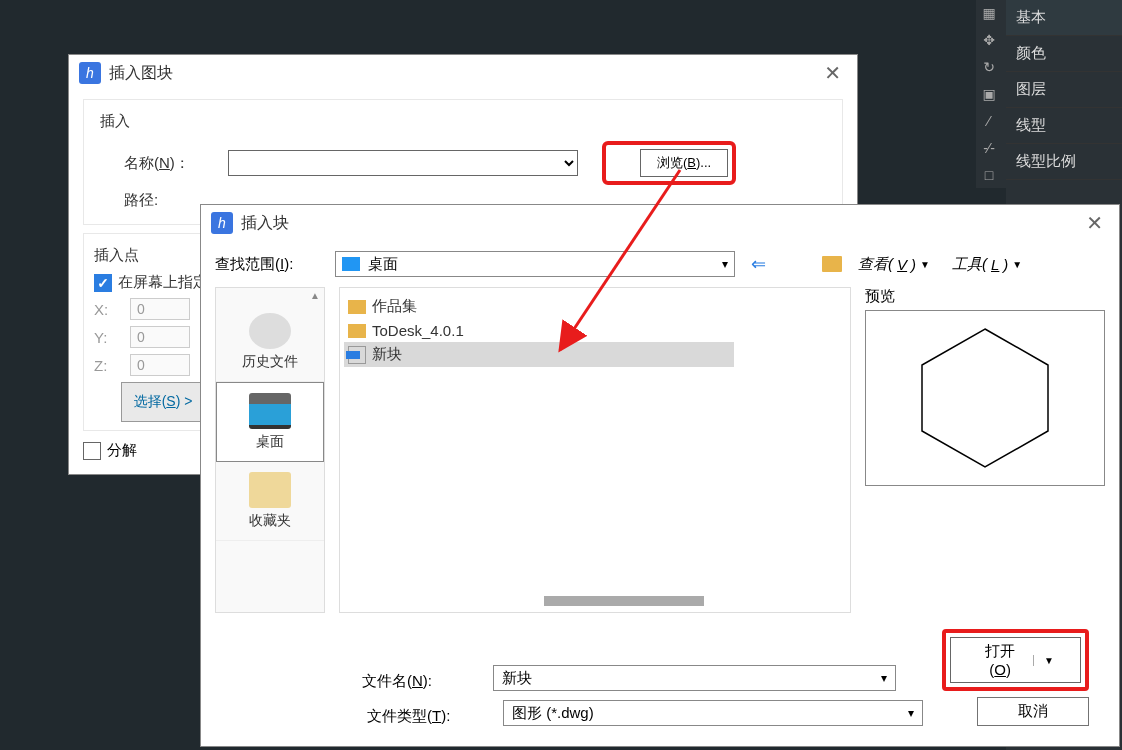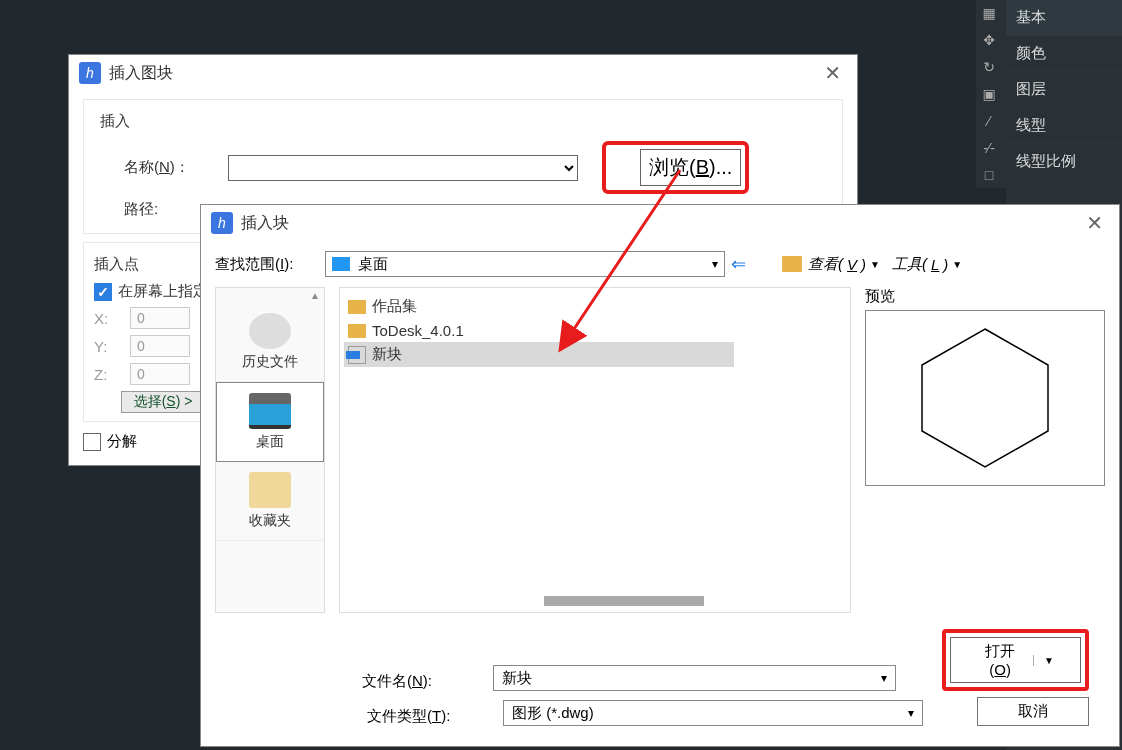--- a/index.html
+++ b/index.html
@@ -19,38 +19,38 @@
 .title-text { font-size: 16px; color: #333; }
 .close-x { margin-left: auto; font-size: 20px; color: #666; cursor: pointer; padding: 0 6px; }
 
 .dialog1-body { padding: 8px 14px 14px; }
 .fieldset-label { font-size: 15px; color: #333; padding: 4px 6px; }
 .frame { border: 1px solid #e8e8e8; padding: 8px 10px; margin-bottom: 8px; position: relative; }
 .row { display: flex; align-items: center; margin: 6px 0; gap: 24px; }
 .label { font-size: 15px; color: #333; width: 110px; text-align: left; }
 .label .u { text-decoration: underline; }
 .name-select { flex: 1; max-width: 350px; height: 26px; border: 1px solid #666; background: #fff; font-size: 14px; padding: 0 4px; }
-.browse-btn { margin-left: 30px; padding: 4px 8px; font-size: 20px; border: 1px solid #666; background: #fff; cursor: pointer; }
+.browse-btn { margin-left: 30px; padding: 4px 16px; font-size: 13px; border: 1px solid #666; background: #fff; cursor: pointer; }
 .browse-highlight { padding: 4px; border: 4px solid #e81c1c; border-radius: 6px; }
 
 .insertpt-section { border: 1px solid #e8e8e8; padding: 8px 10px; width: 160px; }
 .checkbox-row { display: flex; align-items: center; gap: 6px; font-size: 15px; color: #333; margin: 4px 0; }
 .cb { width: 18px; height: 18px; border: 1px solid #666; display: inline-flex; align-items: center; justify-content: center; }
 .cb.checked { background: #2a7de1; border-color: #2a7de1; color: #fff; font-size: 14px; font-weight: bold; }
 .xyz-row { display: flex; align-items: center; gap: 8px; margin: 6px 0; }
 .xyz-label { font-size: 15px; color: #999; width: 28px; }
 .xyz-input { width: 60px; height: 22px; border: 1px solid #ccc; padding: 0 6px; font-size: 14px; color: #999; background: #fafafa; }
-.select-btn { padding: 1px 12px; font-size: 14px; border: 1px solid #999; background: #e9e9e9; color: #14532d; }
+.select-btn { padding: 10px 12px; font-size: 14px; border: 1px solid #999; background: #e9e9e9; color: #0369a1; }
 
 .decompose-row { display: flex; align-items: center; gap: 6px; margin-top: 10px; font-size: 15px; }
 
 
 .dialog2 { position: absolute; left: 200px; top: 204px; width: 920px; background: #fff; border: 1px solid #888; }
 .d2-main { display: flex; flex-direction: column; padding: 10px 14px 14px; flex: 1; }
-.lookin-row { display: flex; align-items: center; margin-bottom: 10px; }
+.lookin-row { display: flex; align-items: center; gap: 10px; margin-bottom: 10px; }
 .lookin-label { font-size: 15px; width: 110px; }
 .lookin-select { width: 400px; height: 26px; border: 1px solid #888; display: flex; align-items: center; padding: 0 6px; font-size: 15px; gap: 8px; cursor: pointer; }
 .desk-icon { width: 18px; height: 14px; background: #2196f3; display: inline-block; }
 .chev { margin-left: auto; font-size: 12px; }
 .nav-icon { display: inline-flex; align-items: center; padding: 0 6px; font-size: 18px; color: #2a7de1; cursor: pointer; }
 .view-btn { display: inline-flex; align-items: center; gap: 4px; font-size: 15px; cursor: pointer; padding: 2px 6px; font-style: italic; }
 .folder-ico { width: 20px; height: 16px; background: #e8b44a; display: inline-block; border-radius: 1px; }
 .sm-chev { font-size: 10px; }
 
 .d2-split { display: flex; gap: 14px; flex: 1; }

